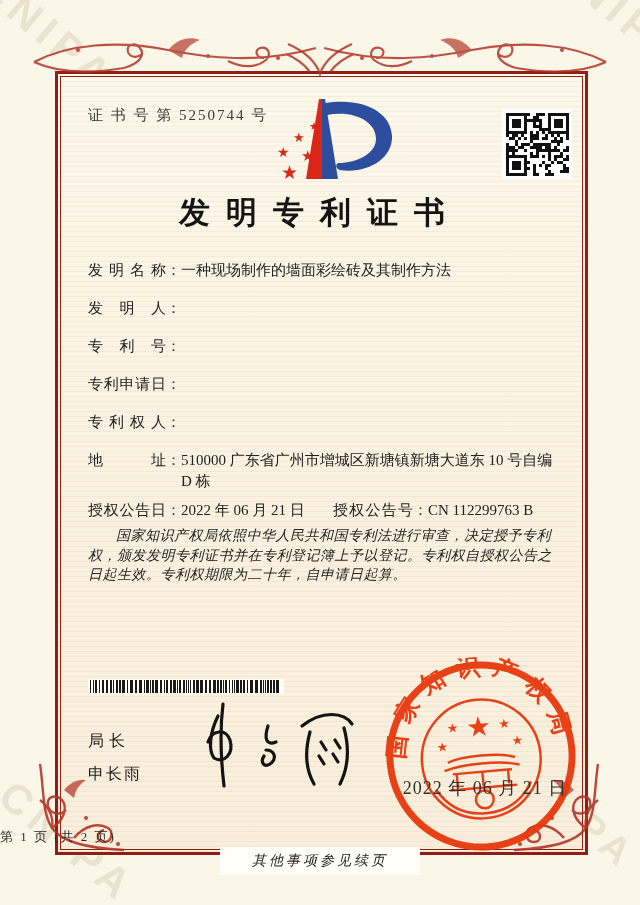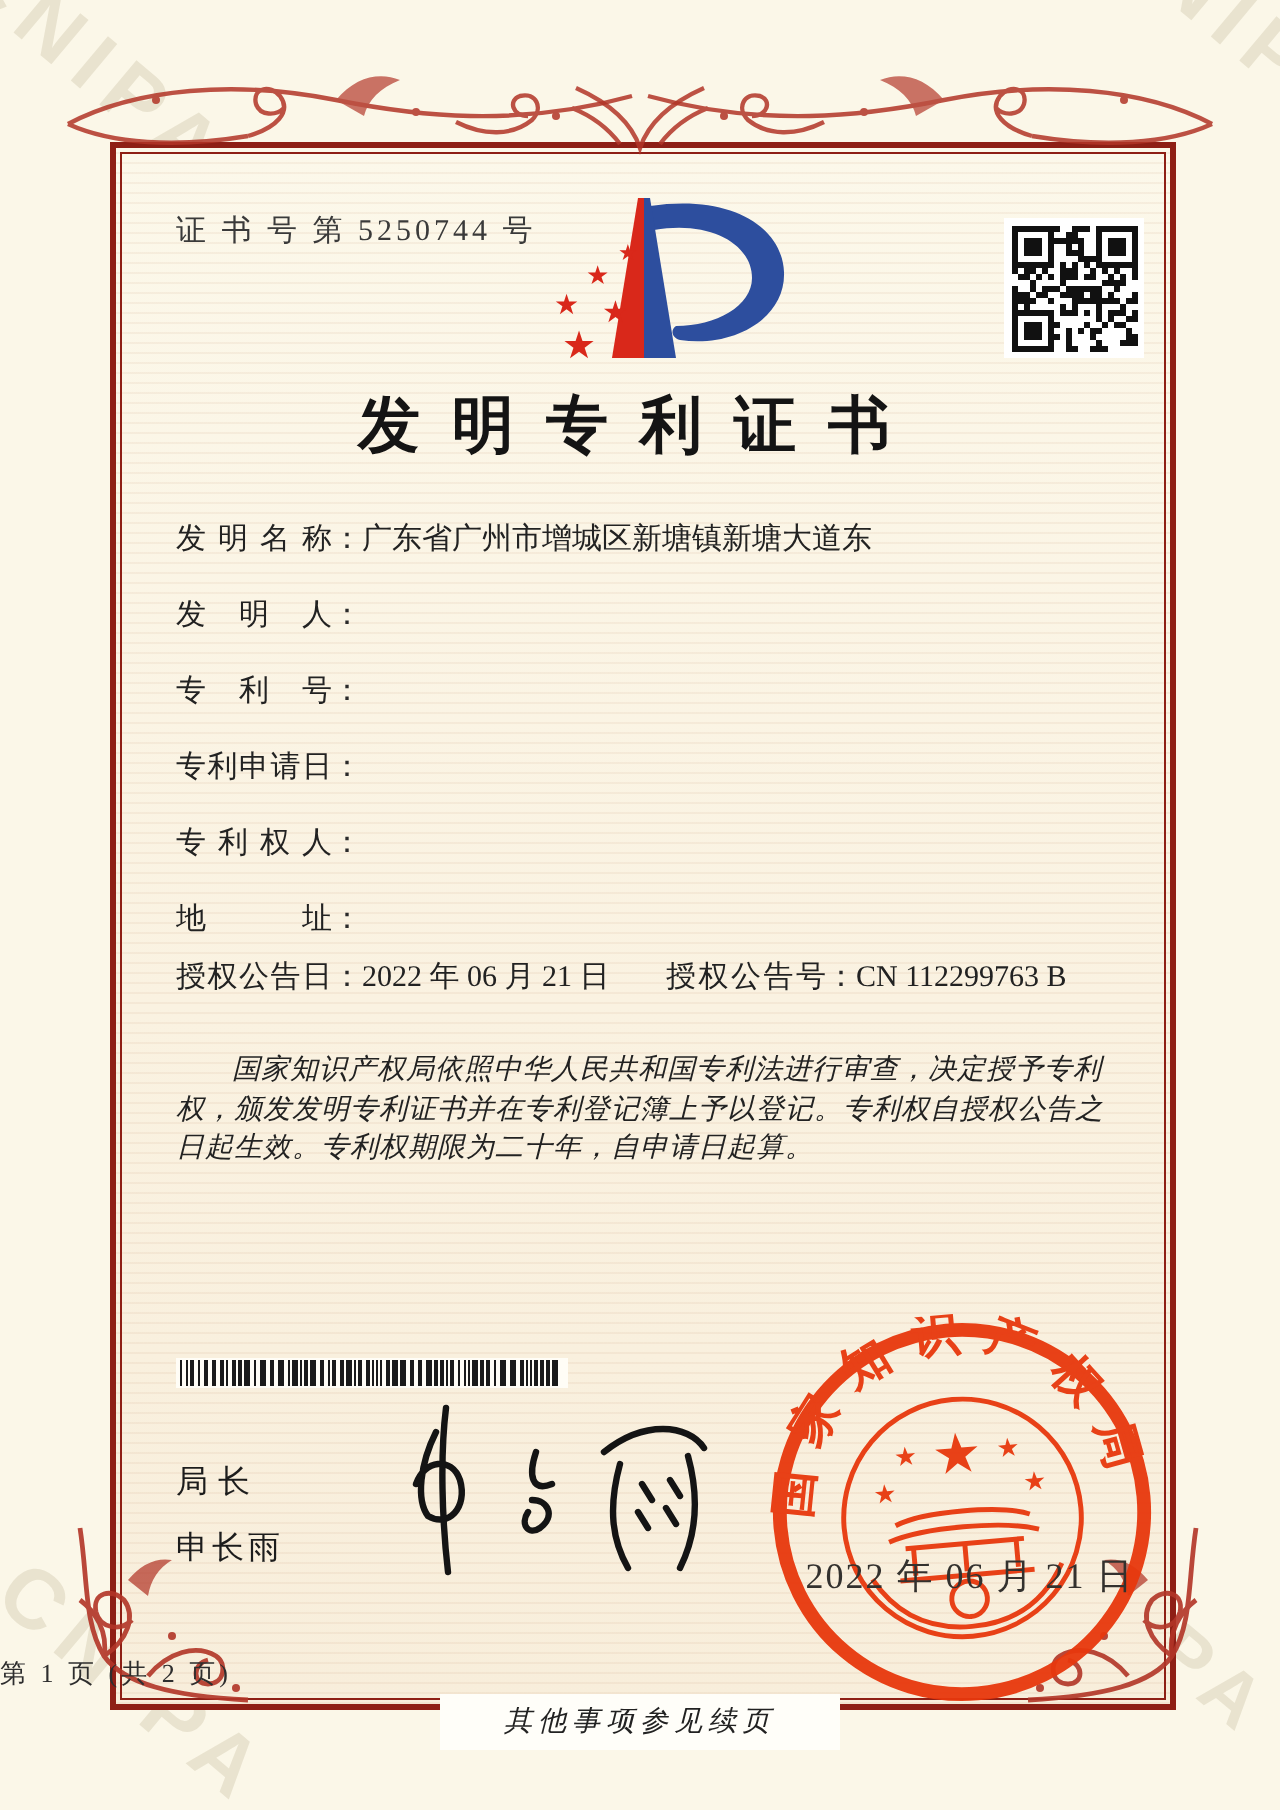--- a/index.html
+++ b/index.html
@@ -373,41 +373,42 @@
         <rect x="45" y="60" width="3" height="3"></rect>
       </svg>
     </div>
 
   <h1 class="title">发明专利证书</h1>
 
   <div class="fields">
     <div class="frow">
       <span class="flab">发明名称</span>
         <span class="fcolon">：</span>
-      <span class="fval">广东省广州市增城区新塘镇新塘大道东</span>
+      <span class="fval">一种现场制作的墙面彩绘砖及其制作方法</span>
     </div>
     <div class="frow">
       <span class="flab">发明人</span>
         <span class="fcolon">：</span>
     </div>
     <div class="frow">
       <span class="flab">专利号</span>
         <span class="fcolon">：</span>
     </div>
     <div class="frow">
       <span class="flab">专利申请日</span>
         <span class="fcolon">：</span>
     </div>
     <div class="frow">
       <span class="flab">专利权人</span>
         <span class="fcolon">：</span>
     </div>
     <div class="frow tight">
       <span class="flab">地址</span>
         <span class="fcolon">：</span>
+      <span class="fval">510000 广东省广州市增城区新塘镇新塘大道东 10 号自编 D 栋</span>
     </div>
     <div class="frow">
       <span class="flab">授权公告日</span>
         <span class="fcolon">：</span>
       <span class="fval narrow">2022 年 06 月 21 日</span>
       <span class="flab2">授权公告号</span>
         <span class="fcolon">：</span>
       <span class="fval">CN 112299763 B</span>
     </div>
   </div>

